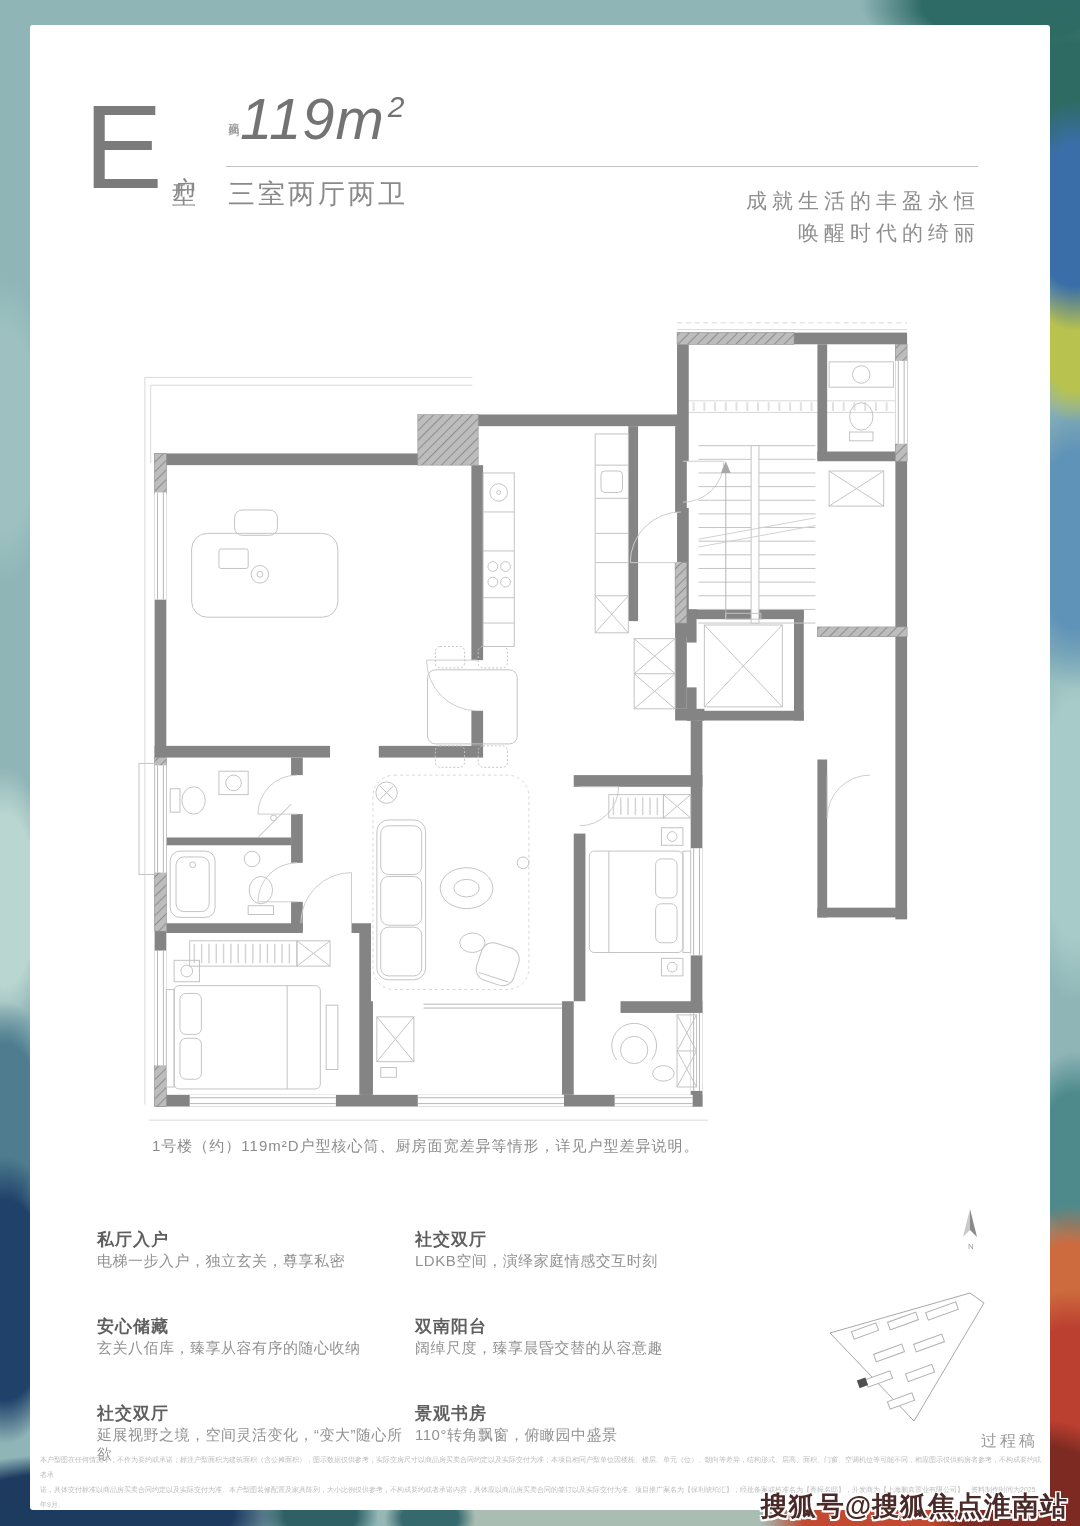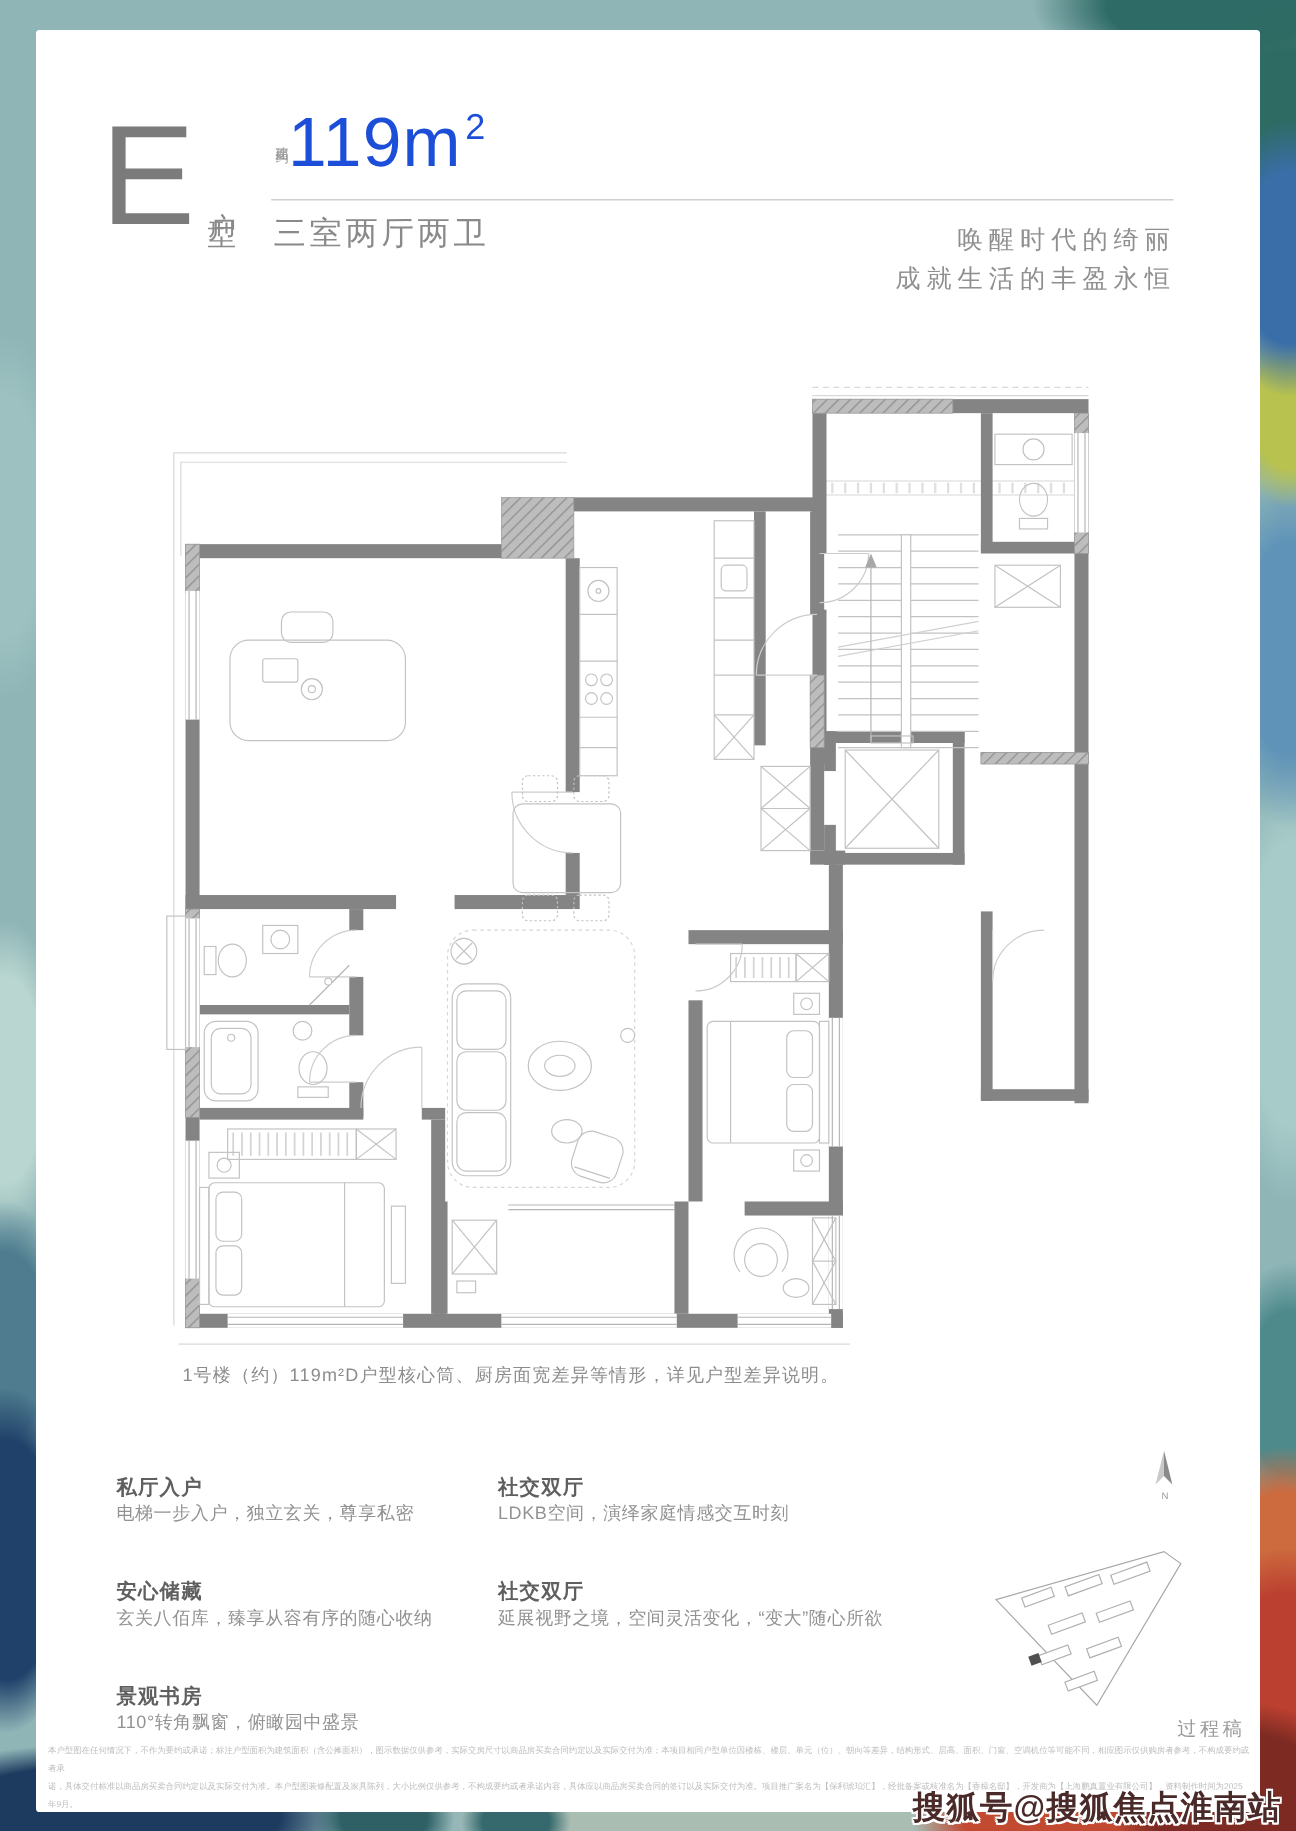--- a/index.html
+++ b/index.html
@@ -35,21 +35,21 @@
   
   .page{
     position:absolute;left:30px;top:25px;right:30px;bottom:16px;
     background:#ffffff;border-radius:3px;
   }
   .abs{position:absolute;}
   
   .unit-letter{left:54px;top:72px;font-size:118px;line-height:.85;color:#7b7b7b;font-weight:400;}
   .unit-type-vert{left:138px;top:132px;writing-mode:vertical-rl;font-size:24px;letter-spacing:7px;color:#8a8a8a;}
   .area-prefix-vert{left:196px;top:88px;writing-mode:vertical-rl;font-size:11px;letter-spacing:2px;color:#9b9b9b;}
-  .area-line{left:210px;top:60px;font-size:58px;color:#1d4ed8;letter-spacing:1px;}
+  .area-line{left:210px;top:60px;font-size:58px;color:#737373;letter-spacing:1px;font-style:italic;}
   .area-sup{font-size:30px;position:relative;top:-22px;left:3px;}
   .rule{left:196px;top:141px;width:752px;height:1px;background:#c3c3c3;}
   .layout-text{left:198px;top:151px;font-size:27px;color:#8a8a8a;letter-spacing:3px;}
   .slogan{right:70px;top:160px;text-align:right;font-size:21px;color:#8f8f8f;letter-spacing:5px;line-height:32px;}
   
   .plan{left:105px;top:292px;width:780px;height:809px;}
   .caption{left:122px;top:1112px;font-size:15px;color:#8c8c8c;letter-spacing:1px;}
   
   .features{left:67px;top:1203px;width:640px;display:grid;grid-template-columns:318px auto;row-gap:44px;}
   .feature-title{font-size:17px;font-weight:bold;color:#5f5f5f;letter-spacing:1px;}
@@ -79,22 +79,22 @@
 
 <div class="page">
 
   <div class="abs unit-letter">E</div>
   <div class="abs unit-type-vert">户型</div>
   <div class="abs area-prefix-vert">建面约</div>
   <div class="abs area-line"><span>119m</span><span class="area-sup">2</span></div>
   <div class="abs rule"></div>
   <div class="abs layout-text">三室两厅两卫</div>
   <div class="abs slogan">
+    <div>成就生活的丰盈永恒</div>
     <div>唤醒时代的绮丽</div>
-    <div>成就生活的丰盈永恒</div>
   </div>
 
   <svg class="abs plan" viewBox="0 0 800 830">
     <defs>
       <pattern id="hatch" width="7" height="7" patternUnits="userSpaceOnUse" patternTransform="rotate(45)">
         <rect width="7" height="7" fill="#bdbdbd"></rect>
         <line x1="0" y1="0" x2="0" y2="7" stroke="#8f8f8f" stroke-width="2.2"></line>
       </pattern>
     </defs>
 
@@ -409,20 +409,24 @@
     </div>
     <div>
       <div class="feature-title">社交双厅</div>
       <div class="feature-desc">LDKB空间，演绎家庭情感交互时刻</div>
     </div>
     <div>
       <div class="feature-title">安心储藏</div>
       <div class="feature-desc">玄关八佰库，臻享从容有序的随心收纳</div>
     </div>
     <div>
+      <div class="feature-title">双南阳台</div>
+      <div class="feature-desc">阔绰尺度，臻享晨昏交替的从容意趣</div>
+    </div>
+    <div>
       <div class="feature-title">社交双厅</div>
       <div class="feature-desc">延展视野之境，空间灵活变化，“变大”随心所欲</div>
     </div>
     <div>
       <div class="feature-title">景观书房</div>
       <div class="feature-desc">110°转角飘窗，俯瞰园中盛景</div>
     </div>
   </div>
 
   <svg class="abs north" width="36" height="54" viewBox="0 0 36 54">

